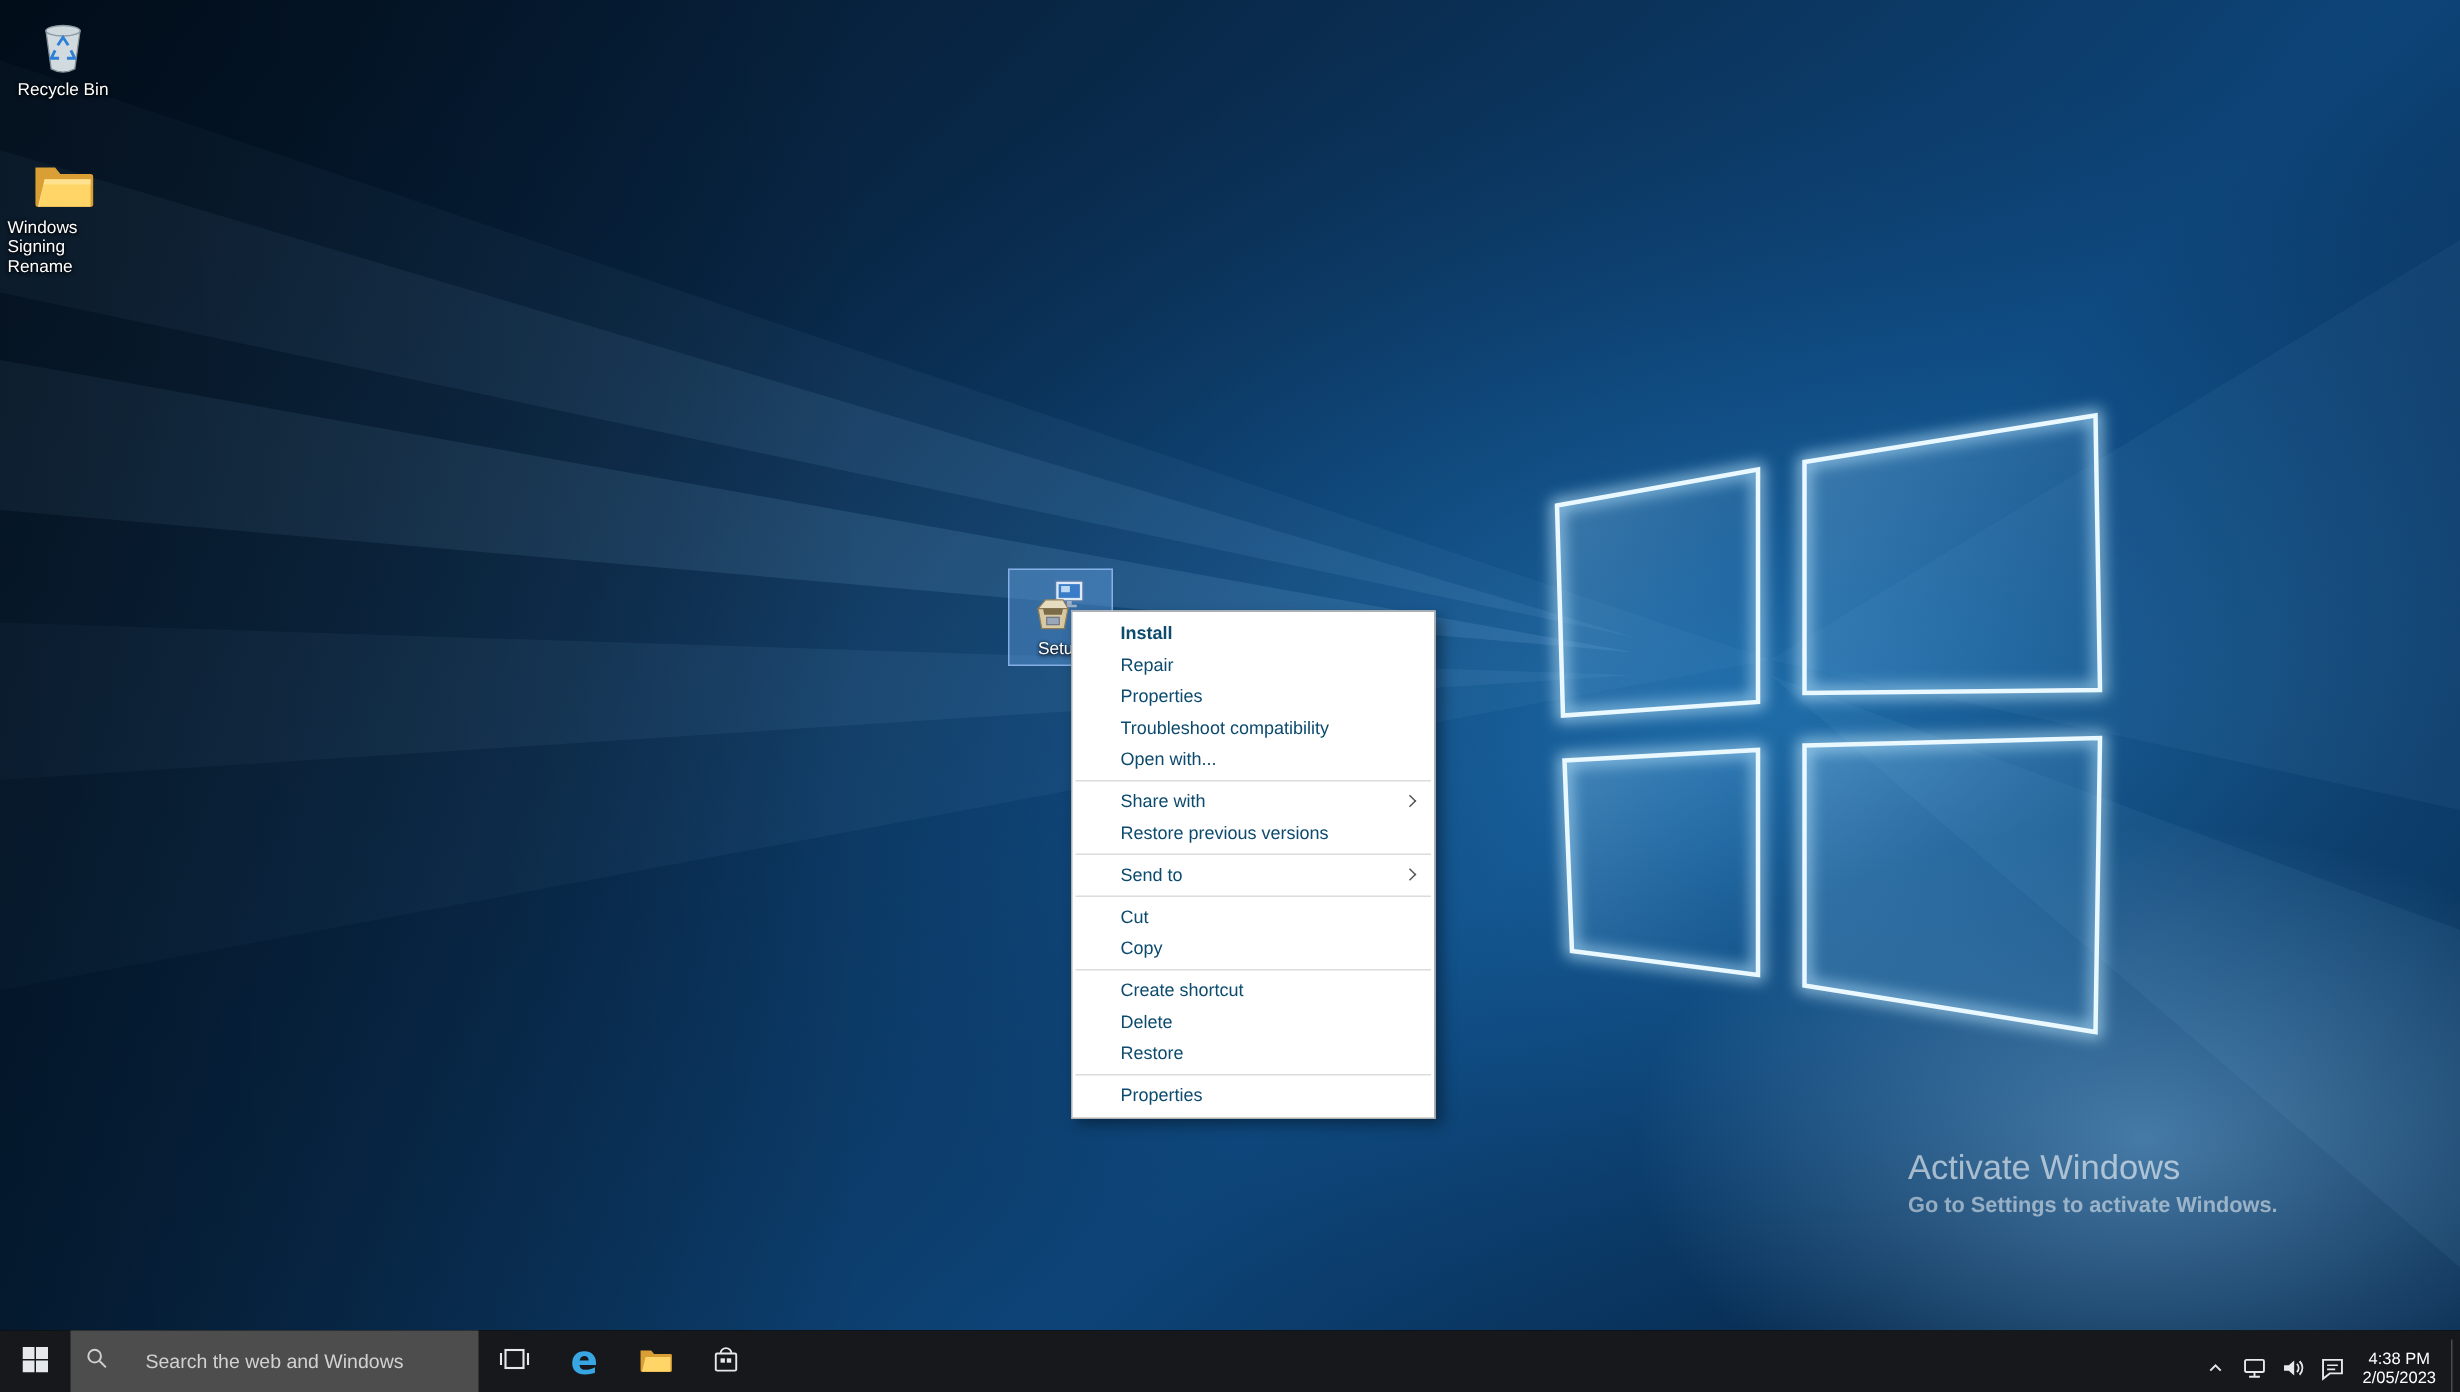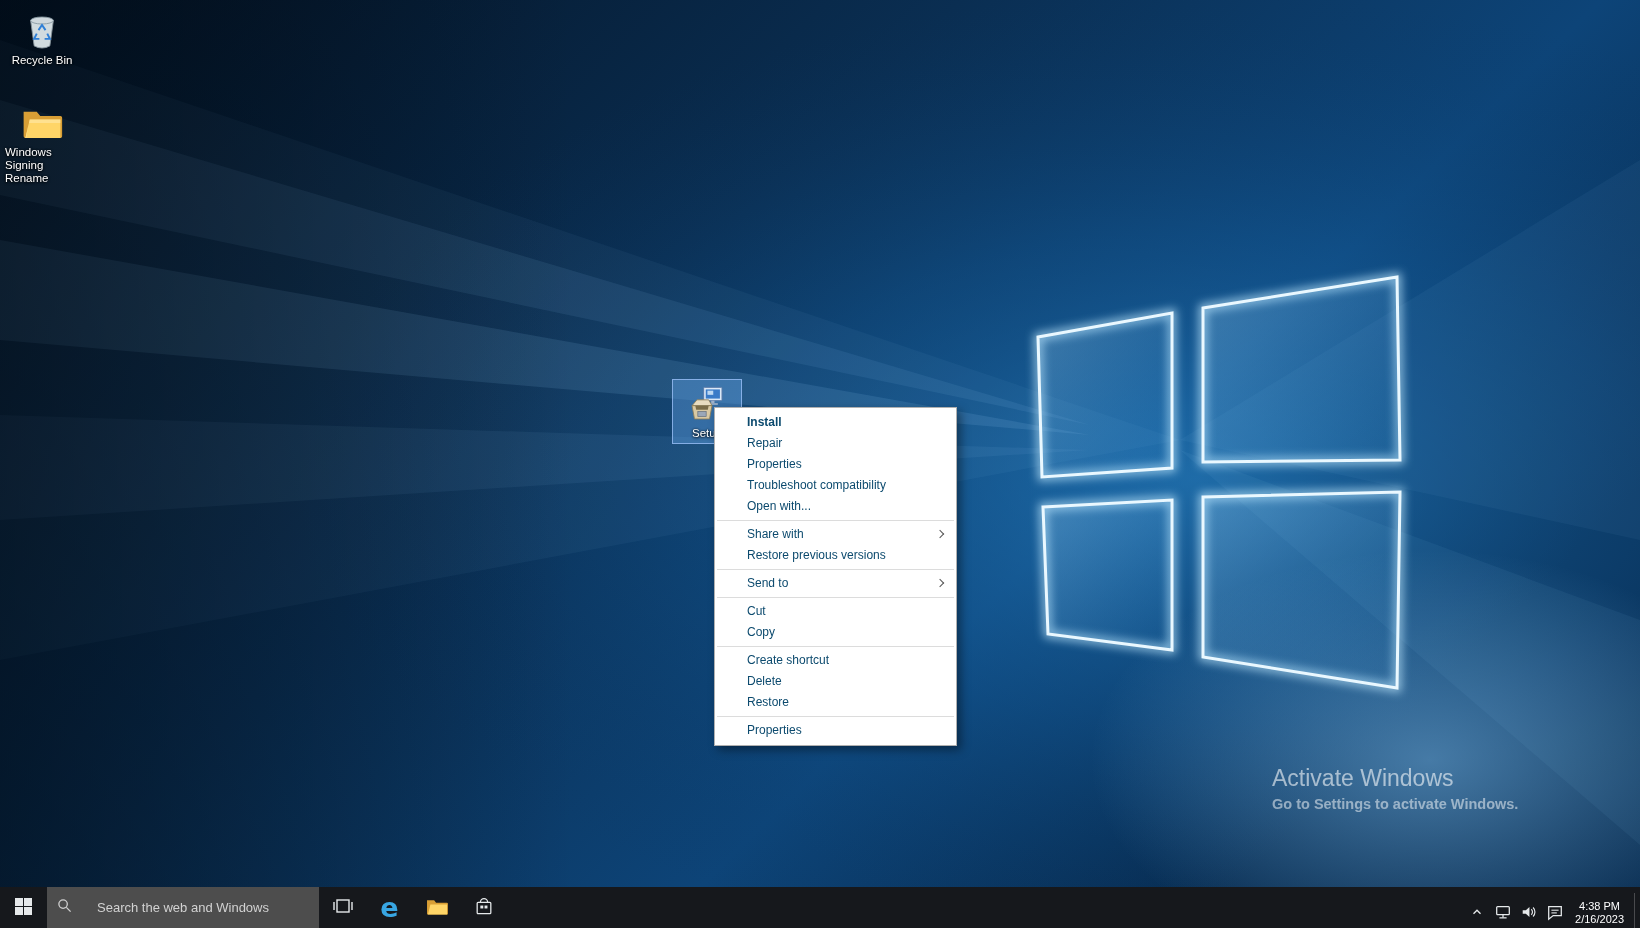--- a/index.html
+++ b/index.html
@@ -310,18 +310,18 @@
       <span>
         <svg width="18" height="18" viewBox="0 0 20 20">
           <path d="M3,4 h14 v10 h-9 l-5,4 z" fill="none" stroke="#e6e9eb" stroke-width="1.4"></path>
           <line x1="6" y1="8" x2="14" y2="8" stroke="#e6e9eb" stroke-width="1.2"></line>
           <line x1="6" y1="11" x2="12" y2="11" stroke="#e6e9eb" stroke-width="1.2"></line>
         </svg>
       </span>
     </button>
     <div class="clock">
       <div>4:38 PM</div>
-      <div>2/16/2023</div>
+      <div>2/05/2023</div>
     </div>
     <div class="show-desktop"></div>
   </div>
 
 </div>
 
 </body></html>

